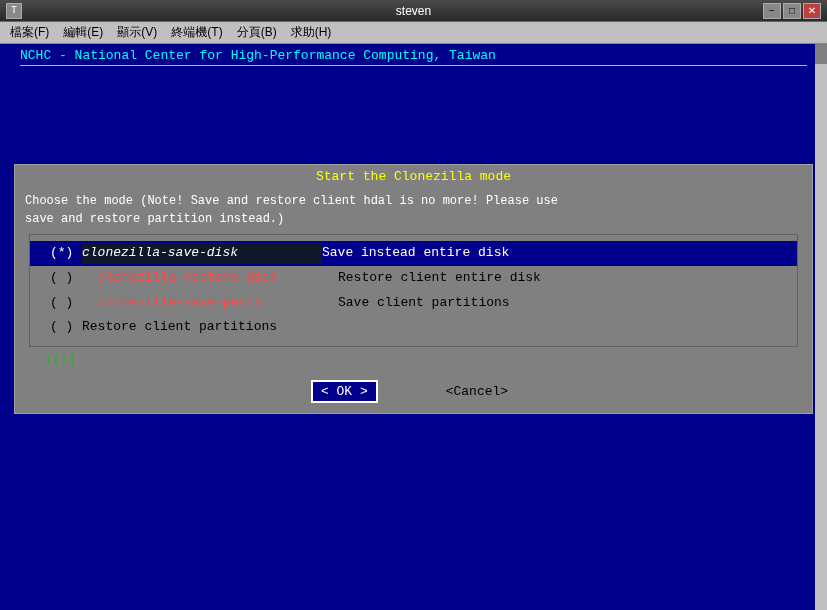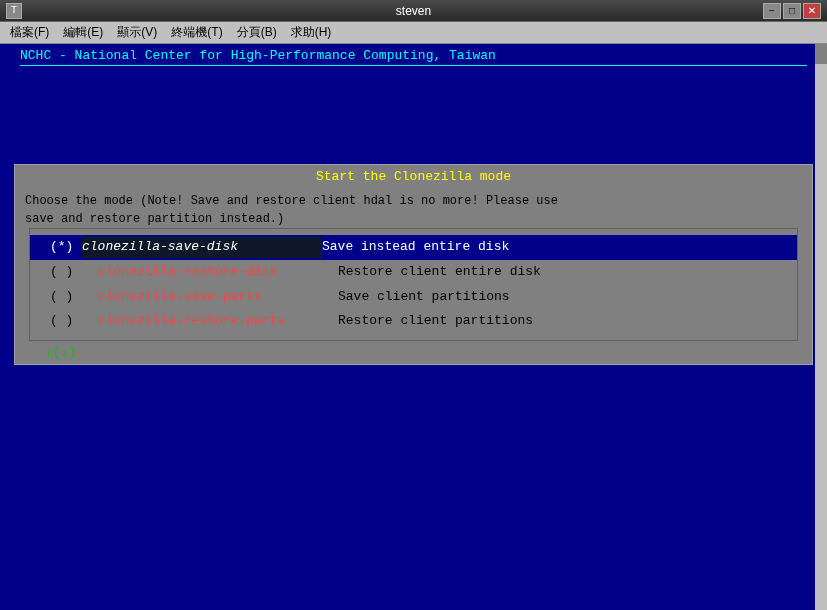--- a/index.html
+++ b/index.html
@@ -113,24 +113,25 @@
       font-size: 13px;
       font-family: 'Courier New', Courier, monospace;
       padding: 4px 0;
       background: #808080;
     }
     #dialog-content {
       background: #808080;
       padding: 4px 10px 0 10px;
     }
     #dialog-desc {
-      color: #000000;
+      color: #ffffff;
       font-size: 12px;
       font-family: 'Courier New', Courier, monospace;
       line-height: 1.5;
+      margin-bottom: 6px;
     }
 
     
     #options-area {
       background: #808080;
       border: 1px solid #606060;
       margin: 0 4px;
       padding: 6px 0;
     }
     .option-row {
@@ -268,24 +269,27 @@
             <span class="option-name red">clonezilla-restore-disk</span>
             <span class="option-desc">    Restore client entire disk</span>
           </div>
           <div class="option-row">
             <span class="option-radio" style="color: rgb(0, 0, 0);">( ) </span>
             <span class="option-name red">clonezilla-save-parts</span>
             <span class="option-desc">    Save client partitions</span>
           </div>
           <div class="option-row">
             <span class="option-radio" style="color: rgb(0, 0, 0);">( ) </span>
-            <span class="option-name red">clonezilla-restore-parts</span>
             <span class="option-desc">    Restore client partitions</span>
           </div>
         </div>
       <div id="extra-line">↓(↓)</div>
     </div>
+    <div id="button-row">
+      <button class="dialog-btn ok">&lt; OK &gt;</button>
+      <button class="dialog-btn cancel">&lt;Cancel&gt;</button>
+    </div>
   </div>
 
   <div id="scrollbar">
     <div id="scrollbar-thumb"></div>
   </div>
 </div>
 
 </body></html>

